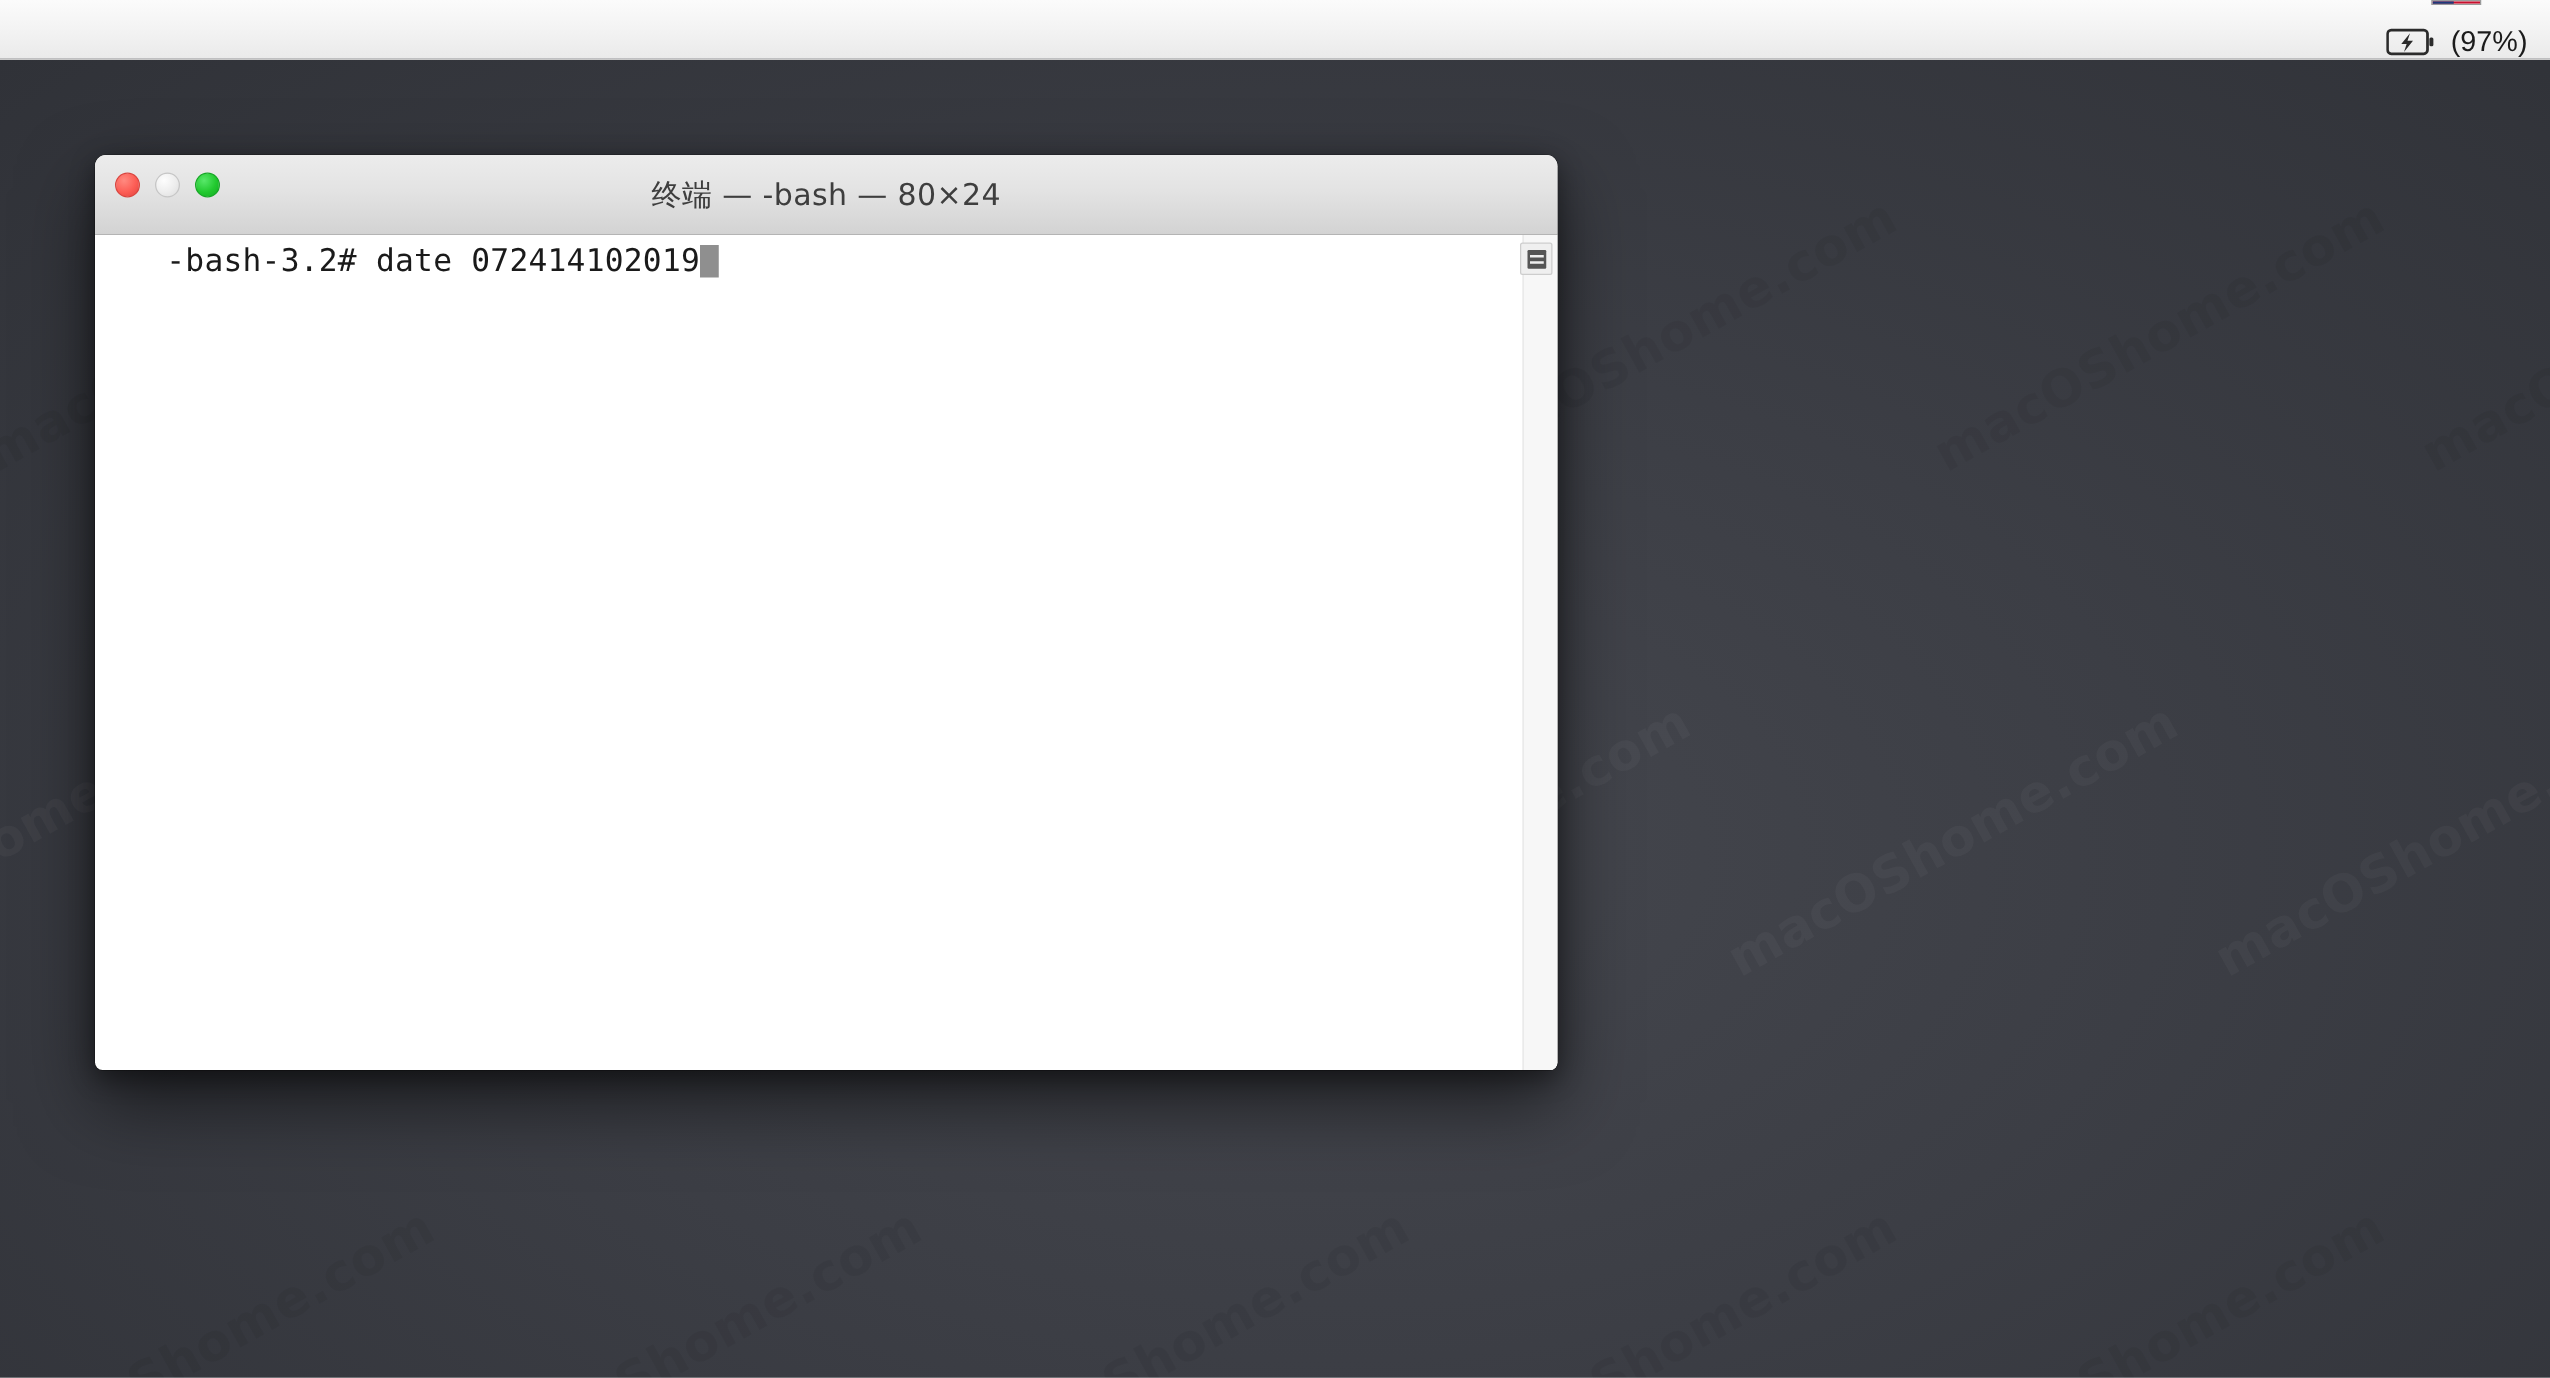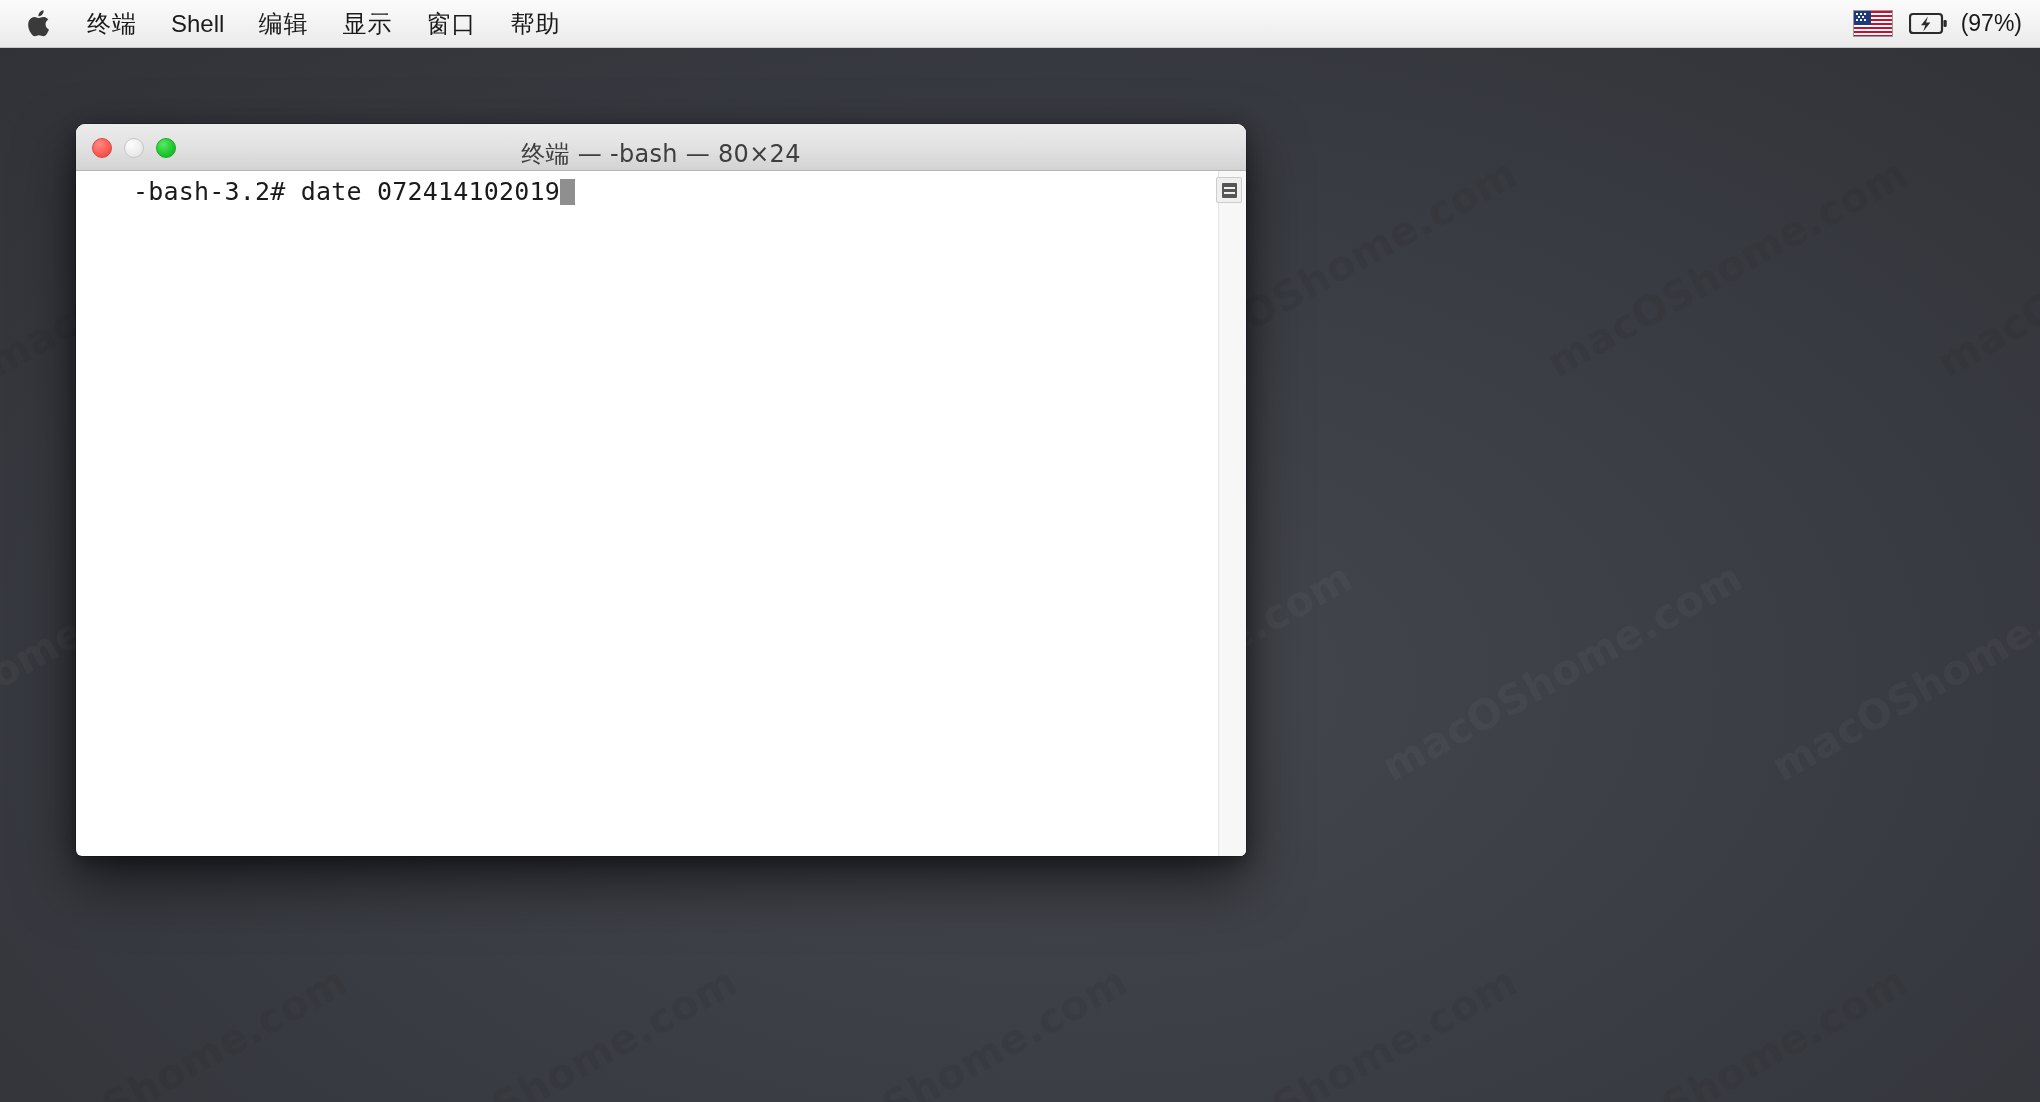--- a/index.html
+++ b/index.html
@@ -72,20 +72,21 @@
     align-items: center;
     height: 100%;
   }
   #menubar-right {
     display: flex;
     align-items: center;
     height: 100%;
     margin-left: auto;
     padding-right: 18px;
     gap: 16px;
+    flex-direction: column;
   }
   .menu-item {
     padding: 0 17px;
     height: 100%;
     display: flex;
     align-items: center;
     font-size: 24px;
     color: #1b1b1b;
     font-family: "Liberation Sans", sans-serif;
     cursor: default;
@@ -161,26 +162,26 @@
       0 26px 60px rgba(0,0,0,0.55),
       0 6px 20px rgba(0,0,0,0.40),
       0 0 0 0.5px rgba(0,0,0,0.35);
     overflow: hidden;
     z-index: 20;
     background: #ffffff;
   }
 
   #titlebar {
     position: relative;
-    height: 47px;
+    height: 64px;
     background: linear-gradient(to bottom, #ececec 0%, #e3e3e3 45%, #d3d3d3 100%);
     border-bottom: 1px solid #b4b4b4;
     box-sizing: border-box;
     display: flex;
-    align-items: flex-end;
+    align-items: center;
   }
 
   #traffic-lights {
     position: absolute;
     left: 16px;
     top: 0;
     height: 47px;
     display: flex;
     align-items: center;
     gap: 12px;
@@ -311,48 +312,20 @@
       <div class="wm dark" style="left: 165px; top: 1212px;">macOShome.com</div>
       <div class="wm dark" style="left: 555px; top: 1212px;">macOShome.com</div>
       <div class="wm dark" style="left: 945px; top: 1212px;">macOShome.com</div>
       <div class="wm dark" style="left: 1335px; top: 1212px;">macOShome.com</div>
       <div class="wm dark" style="left: 1725px; top: 1212px;">macOShome.com</div>
       <div class="wm dark" style="left: 2115px; top: 1212px;">macOShome.com</div>
     </div>
 
   <div id="menubar">
 
-    <div id="menubar-left">
-
-      <div class="menu-item apple">
-        <svg class="apple-logo" width="24" height="28" viewBox="0 0 24 28">
-          <path fill="#3a3a3a" d="M16.3 4.4c.9-1.1 1.5-2.6 1.3-4.1-1.3.05-2.9.9-3.8 2-.8.95-1.6 2.5-1.35 3.95 1.45.1 2.9-.75 3.85-1.85z"></path>
-          <path fill="#3a3a3a" d="M17.6 6.9c-2.1-.12-3.9 1.2-4.9 1.2-1 0-2.55-1.15-4.2-1.12C6.35 7 4.35 8.25 3.25 10.2c-2.25 3.9-.6 9.7 1.6 12.9 1.08 1.55 2.36 3.3 4.05 3.24 1.62-.06 2.24-1.05 4.2-1.05 1.95 0 2.5 1.05 4.2 1.02 1.74-.03 2.84-1.58 3.9-3.14 1.23-1.8 1.74-3.54 1.77-3.63-.04-.02-3.4-1.3-3.43-5.17-.03-3.23 2.64-4.78 2.76-4.86-1.5-2.22-3.85-2.47-4.7-2.52z"></path>
-        </svg>
-      </div>
-
-      <div class="menu-item cjk">
-        <span>终端</span>
-      </div>
-      <div class="menu-item">
-        <span>Shell</span>
-      </div>
-      <div class="menu-item cjk">
-        <span>编辑</span>
-      </div>
-      <div class="menu-item cjk">
-        <span>显示</span>
-      </div>
-      <div class="menu-item cjk">
-        <span>窗口</span>
-      </div>
-      <div class="menu-item cjk">
-        <span>帮助</span>
-      </div>
-    </div>
 
     <div id="menubar-right">
 
       <div class="flag">
         <div class="stripes"></div>
         <div class="canton"></div>
       </div>
 
       <div class="battery-wrap">
         <svg width="44" height="26" viewBox="0 0 44 26">

